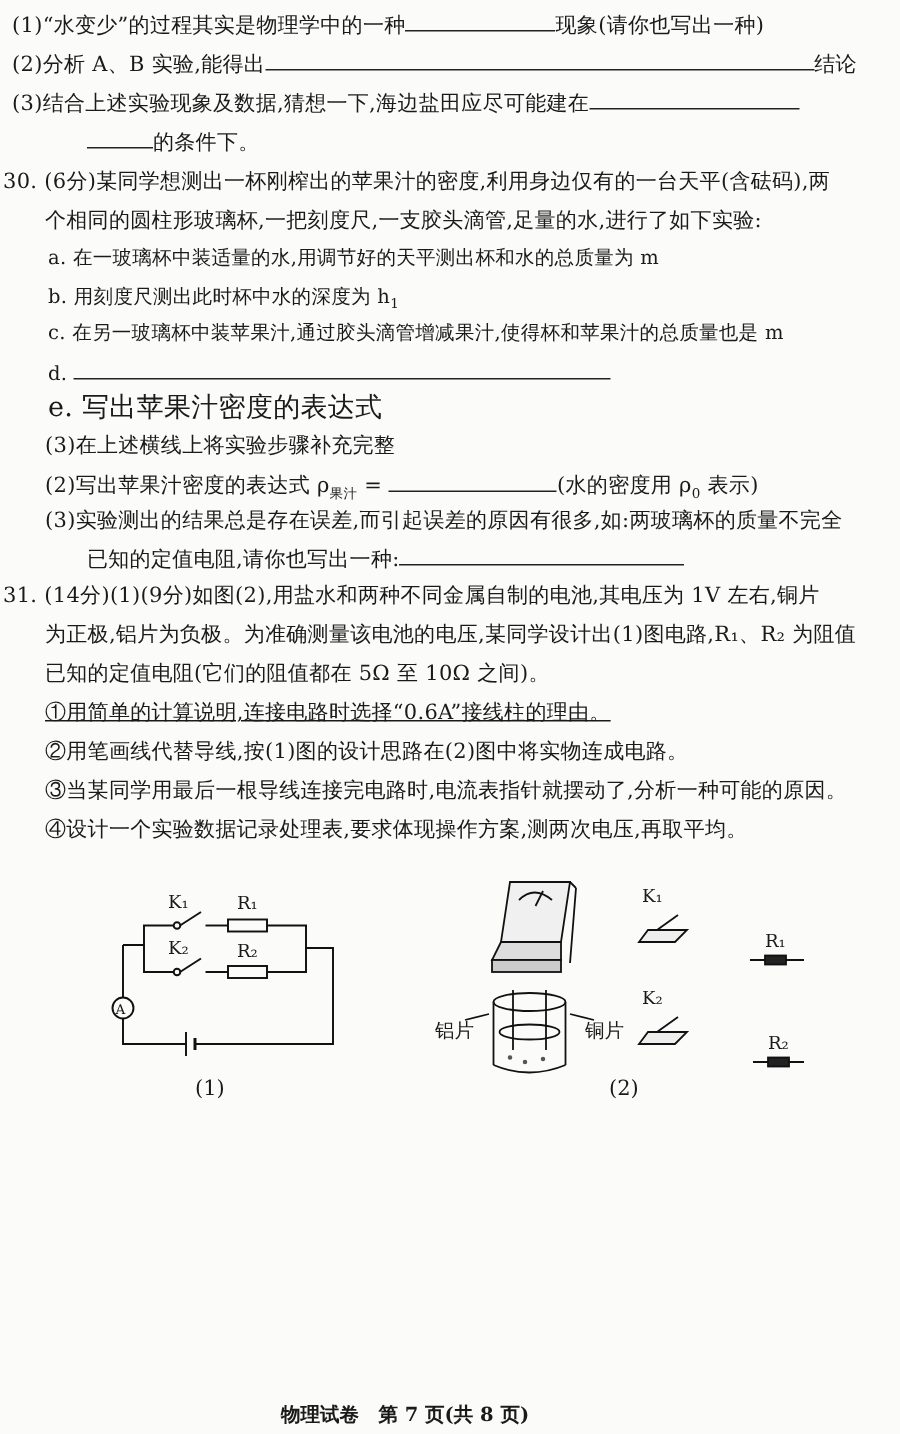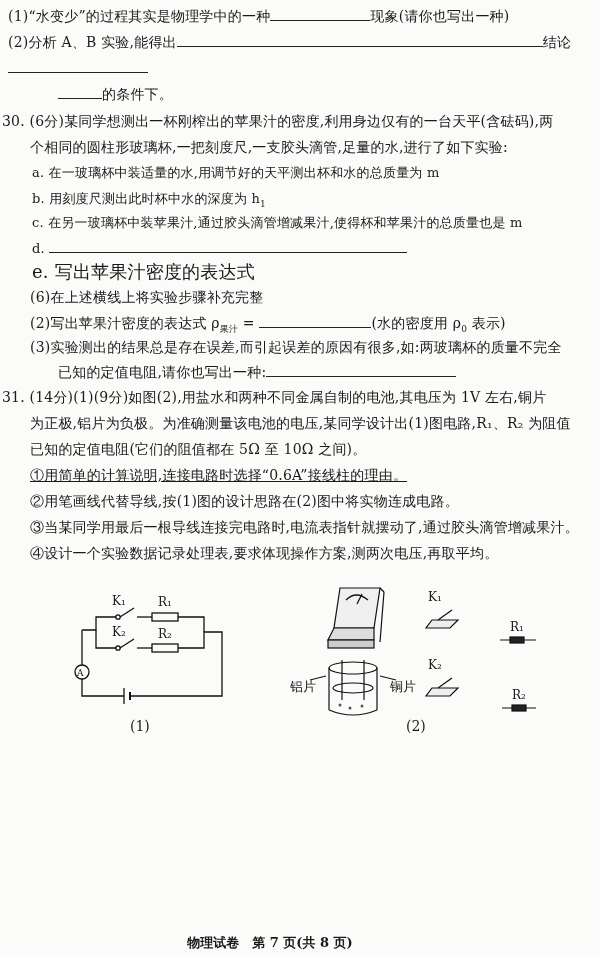--- a/index.html
+++ b/index.html
@@ -20,46 +20,46 @@
 </head>
 <body>
 
 <div class="line" style="left:8px;top:6px;">
   <span>(1)“水变少”的过程其实是物理学中的一种</span><span class="blank" style="width:100px"></span><span>现象(请你也写出一种)</span>
 </div>
 <div class="line" style="left:8px;top:32px;">
   <span>(2)分析 A、B 实验,能得出</span><span class="blank" style="width:366px"></span><span>结论</span>
 </div>
 <div class="line" style="left:8px;top:58px;">
-  <span class="blank" style="width:140px"></span>
+  <span>(3)结合上述实验现象及数据,猜想一下,海边盐田应尽可能建在</span><span class="blank" style="width:140px"></span>
 </div>
 <div class="line" style="left:58px;top:84px;">
   <span class="blank" style="width:44px"></span><span>的条件下。</span>
 </div>
 
 <div class="line" style="left:2px;top:112px;">30. (6分)某同学想测出一杯刚榨出的苹果汁的密度,利用身边仅有的一台天平(含砝码),两</div>
 <div class="line" style="left:30px;top:138px;">个相同的圆柱形玻璃杯,一把刻度尺,一支胶头滴管,足量的水,进行了如下实验:</div>
 <div class="line" style="left:32px;top:164px;font-size:13px;">a. 在一玻璃杯中装适量的水,用调节好的天平测出杯和水的总质量为 m</div>
 <div class="line" style="left:32px;top:190px;font-size:13px;"><span>b. 用刻度尺测出此时杯中水的深度为 h</span><sub>1</sub></div>
 <div class="line" style="left:32px;top:214px;font-size:13px;">c. 在另一玻璃杯中装苹果汁,通过胶头滴管增减果汁,使得杯和苹果汁的总质量也是 m</div>
 <div class="line" style="left:32px;top:238px;font-size:13px;"><span>d.</span> <span class="blank" style="width:358px"></span></div>
 <div class="line" style="left:32px;top:263px;font-size:18px;">e. 写出苹果汁密度的表达式</div>
-<div class="line" style="left:30px;top:288px;">(6)在上述横线上将实验步骤补充完整</div>
+<div class="line" style="left:30px;top:288px;">(3)在上述横线上将实验步骤补充完整</div>
 <div class="line" style="left:30px;top:313px;">
   <span>(2)写出苹果汁密度的表达式 ρ</span><sub>果汁</sub><span> =</span> <span class="blank" style="width:112px"></span><span>(水的密度用 ρ</span><sub>0</sub><span> 表示)</span>
 </div>
 <div class="line" style="left:30px;top:338px;">(3)实验测出的结果总是存在误差,而引起误差的原因有很多,如:两玻璃杯的质量不完全</div>
 <div class="line" style="left:58px;top:362px;"><span>已知的定值电阻,请你也写出一种:</span><span class="blank" style="width:190px"></span></div>
 
 <div class="line" style="left:2px;top:388px;">31. (14分)(1)(9分)如图(2),用盐水和两种不同金属自制的电池,其电压为 1V 左右,铜片</div>
 <div class="line" style="left:30px;top:414px;">为正极,铝片为负极。为准确测量该电池的电压,某同学设计出(1)图电路,R₁、R₂ 为阻值</div>
 <div class="line" style="left:30px;top:440px;">已知的定值电阻(它们的阻值都在 5Ω 至 10Ω 之间)。</div>
 <div class="line" style="left:30px;top:466px;text-decoration:underline;">①用简单的计算说明,连接电路时选择“0.6A”接线柱的理由。</div>
 <div class="line" style="left:30px;top:492px;">②用笔画线代替导线,按(1)图的设计思路在(2)图中将实物连成电路。</div>
-<div class="line" style="left:30px;top:518px;">③当某同学用最后一根导线连接完电路时,电流表指针就摆动了,通过胶头滴管增减果汁。</div>
+<div class="line" style="left:30px;top:518px;">③当某同学用最后一根导线连接完电路时,电流表指针就摆动了,分析一种可能的原因。</div>
 <div class="line" style="left:30px;top:544px;text-align:center;">④设计一个实验数据记录处理表,要求体现操作方案,测两次电压,再取平均。</div>
 
 <div class="fig" style="left:60px;top:600px;width:180px;height:140px;">
   <svg width="180" height="110" viewBox="0 0 180 110">
     <g stroke="#111" stroke-width="1.3" fill="none">
 
       <polyline points="22,30 36,30 36,17 56,17"></polyline>
       <polyline points="36,30 36,48 56,48"></polyline>
 
       <circle cx="58" cy="17" r="2.2"></circle>

